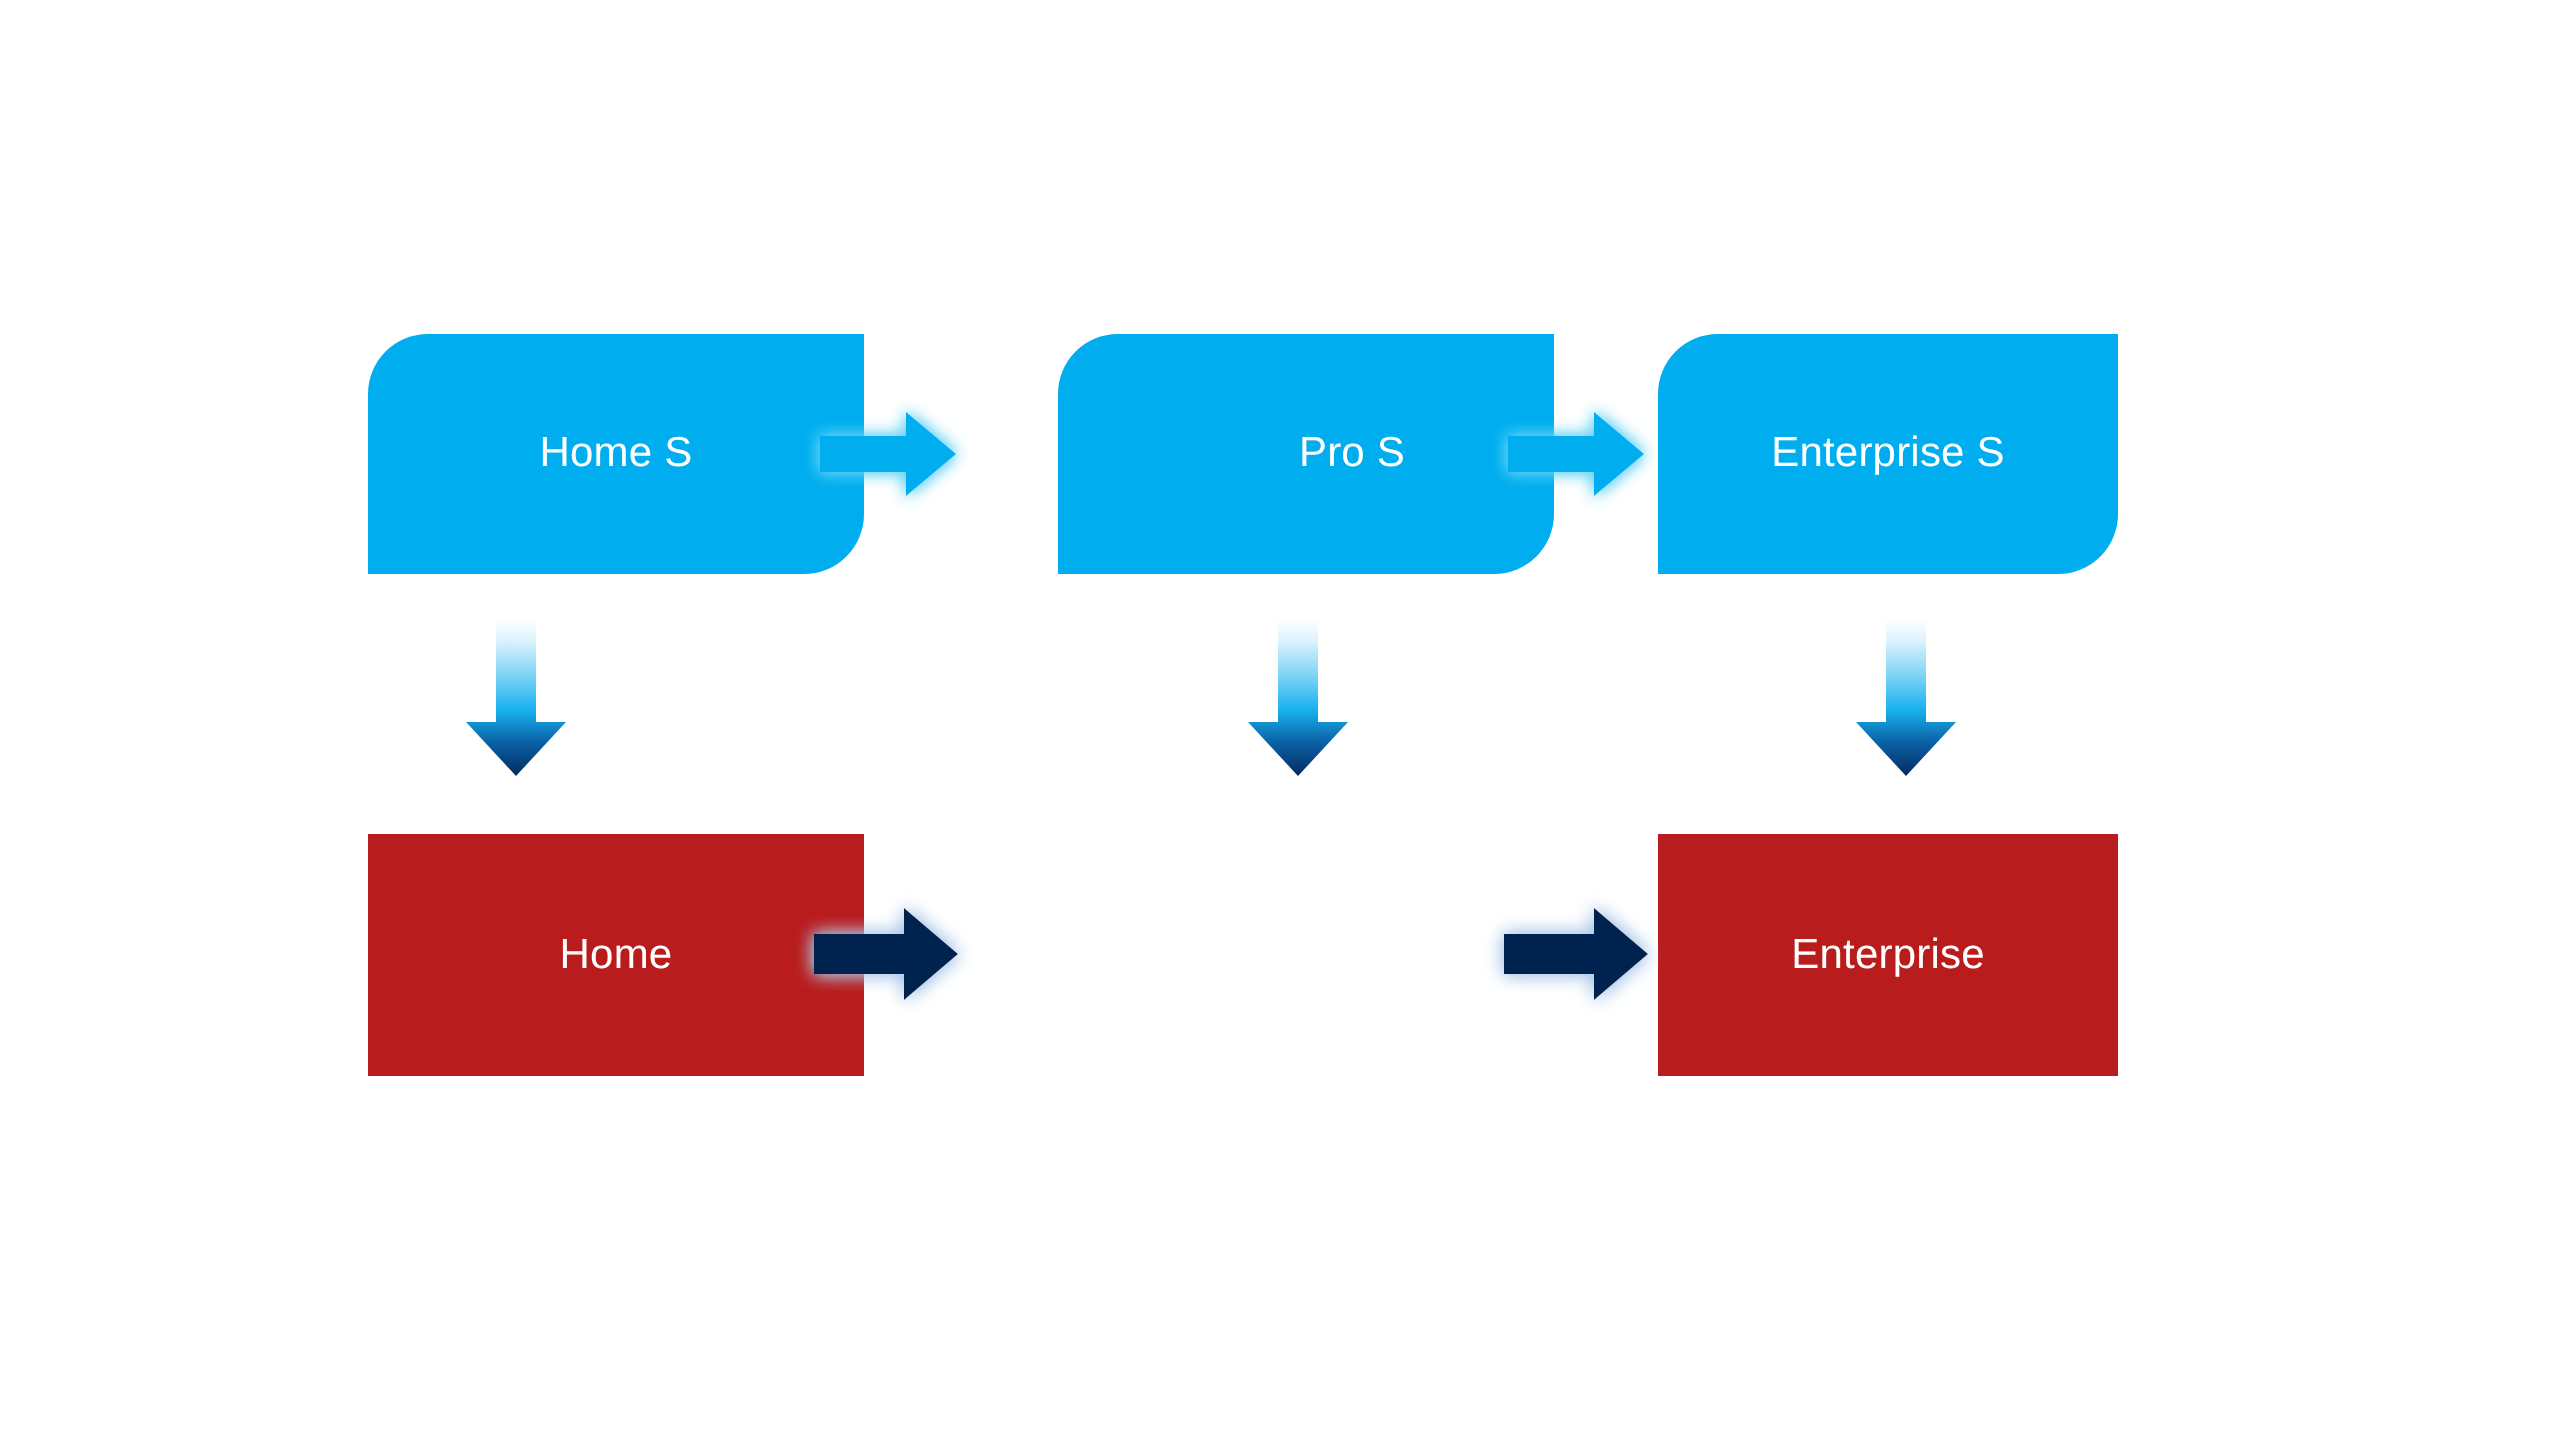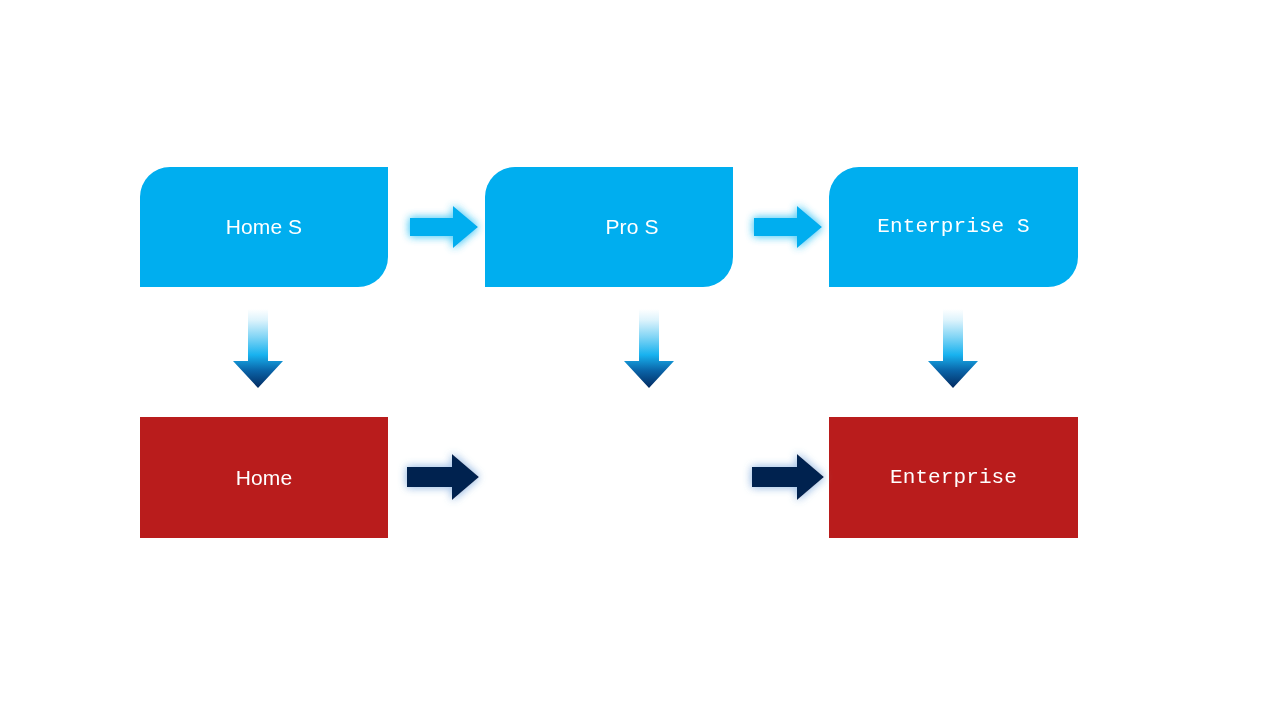--- a/index.html
+++ b/index.html
@@ -55,22 +55,22 @@
   .node-label {
     display: block;
     pointer-events: none;
   }
 
   
   .col-1 { left: 140px; }
   .col-2 { left: 485px; padding-left: 46px; }
   .col-3 { left: 829px; }
 
-  .node.col-1, .node.col-2 { width: 248px; }
-  .node.col-3 { width: 249px; font-family: Liberation Mono, monospace; }
+  .node.col-1, .node.col-2 { width: 248px; margin-left: 44px; }
+  .node.col-3 { width: 230px; }
 
   .row-top    { top: 167px;  height: 120px; }
   .row-bottom { top: 417px;  height: 121px; }
 
   
   .arrow {
     position: absolute;
     overflow: visible;
   }
   .arrow svg { display: block; overflow: visible; }

